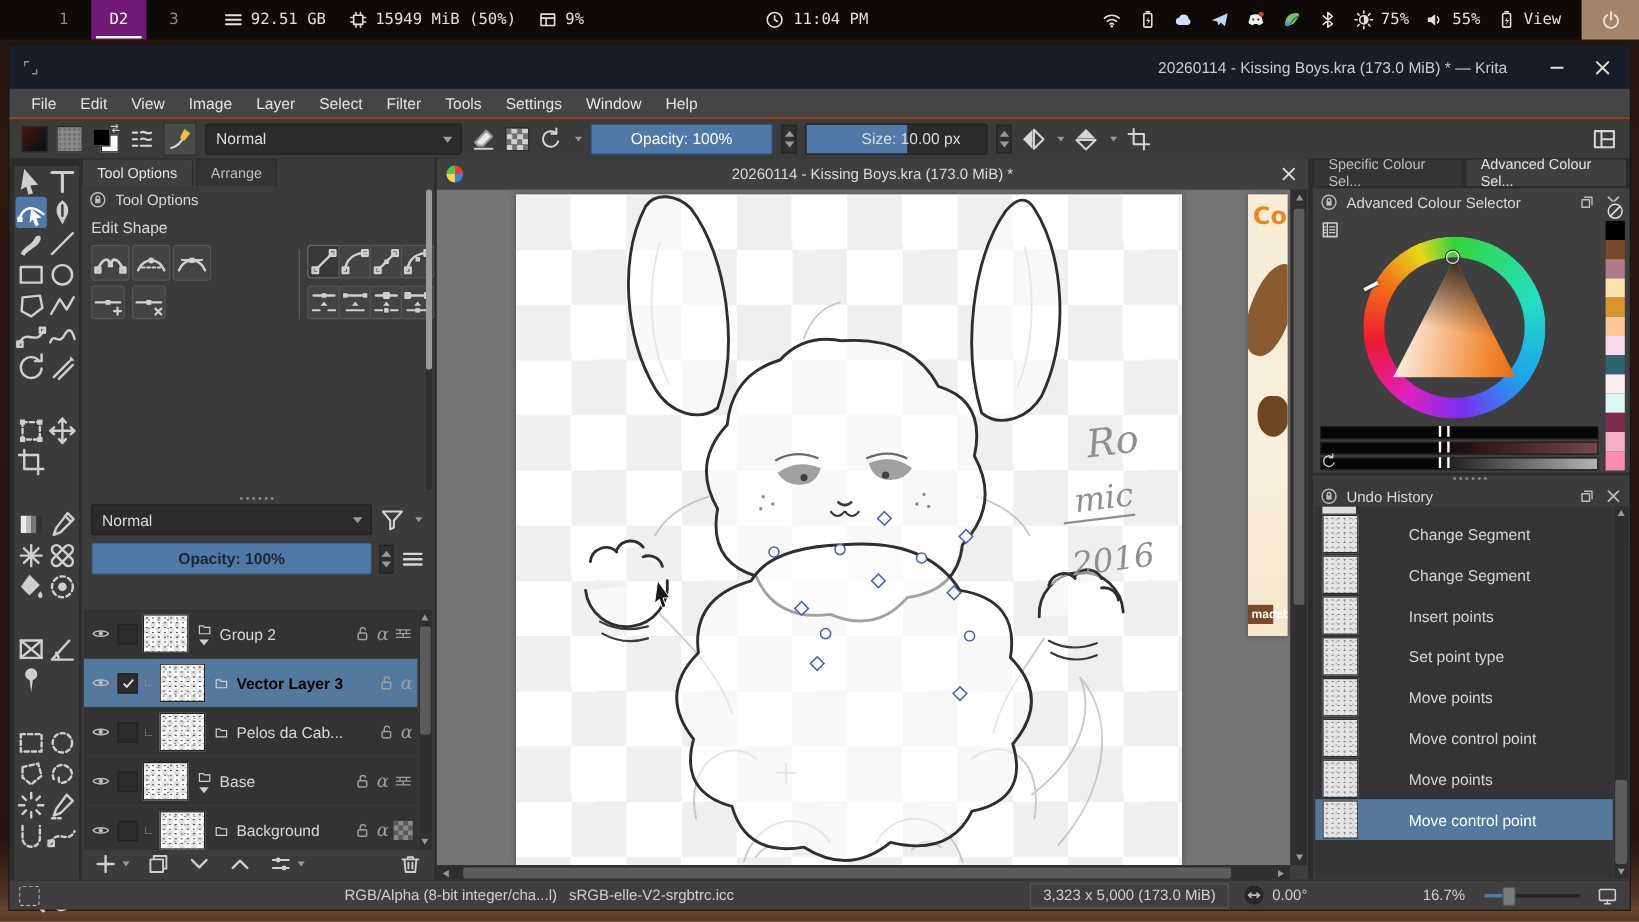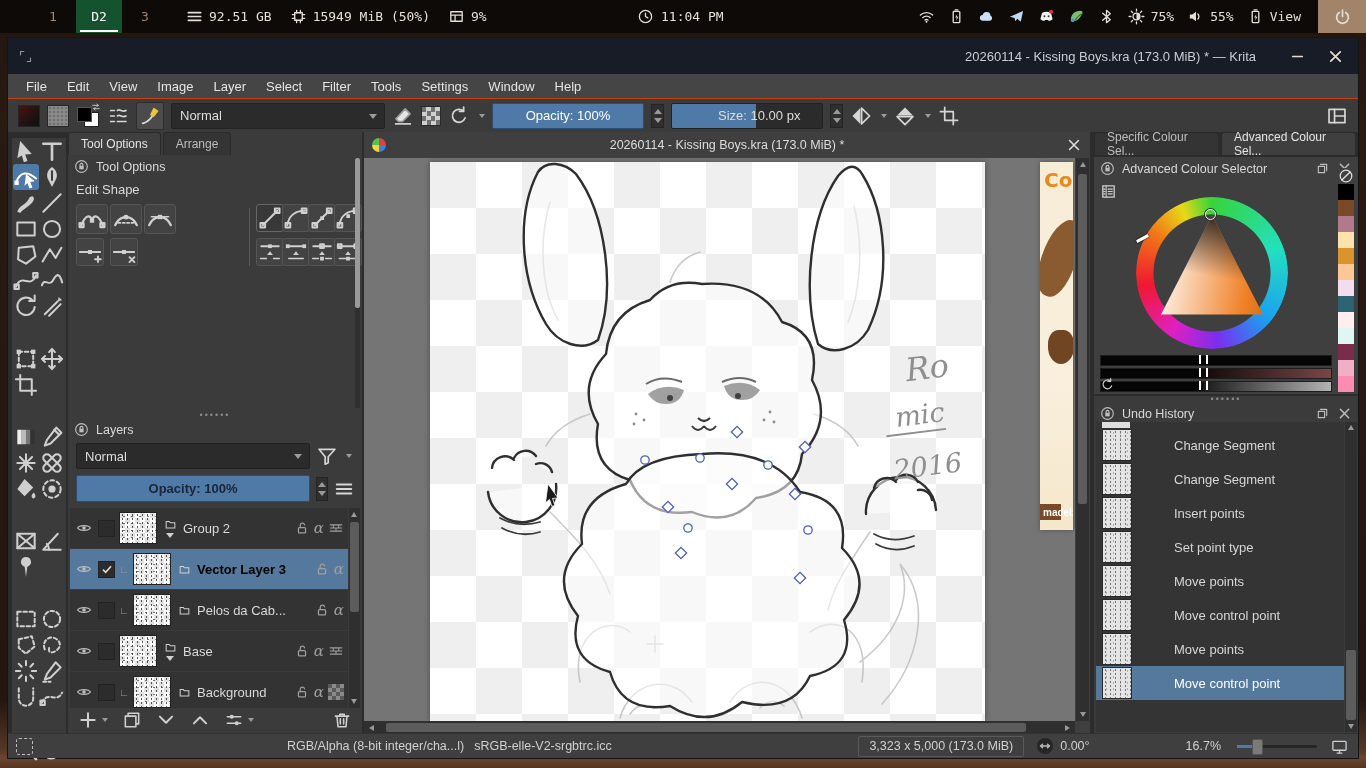--- a/index.html
+++ b/index.html
@@ -5,21 +5,21 @@
   html,body{margin:0;padding:0;}
   body{
     width:1366px;height:768px;overflow:hidden;position:relative;
     font-family:"Liberation Sans",sans-serif;
     background:linear-gradient(180deg,#1d130d 0px,#241710 36px,#2a1a12 120px,#241510 700px,#553826 750px,#6a4630 758px,#55331f 768px);
   }
   
   .topbar{position:absolute;left:0;top:0;width:1366px;height:33px;background:#0d0a08;
     display:flex;align-items:center;color:#e6ded6;font-family:"DejaVu Sans Mono",monospace;font-size:13px;}
   .topbar .ws{height:33px;display:flex;align-items:center;justify-content:center;width:46px;color:#a1846a;position:relative;}
-  .topbar .ws.active{background:#14532d;color:#fff;}
+  .topbar .ws.active{background:#701a75;color:#fff;}
   .topbar .ws.active::after{content:"";position:absolute;left:4px;right:4px;bottom:1px;height:2px;background:#fff;}
   .tb-item{display:flex;align-items:center;gap:6px;margin-left:18px;white-space:nowrap;}
   .tb-icon{width:17px;height:17px;display:inline-block;color:#e6ded6;}
   .tb-icon svg{width:100%;height:100%;}
   .tb-clock{position:absolute;left:637px;display:flex;gap:7px;align-items:center;}
   .tb-right{position:absolute;right:0;top:0;height:33px;display:flex;align-items:center;gap:13px;padding-right:0;}
   .tb-power{width:48px;height:33px;background:#a1846a;display:flex;align-items:center;justify-content:center;color:#fff;margin-left:4px;}
   
   .kwin{position:absolute;left:8px;top:38px;width:1350px;height:720px;background:#2e2e2e;box-shadow:0 0 0 1px #151515;}
   .titlebar{position:absolute;left:0;top:0;right:0;height:36px;background:#171c26;display:flex;align-items:center;color:#c9ccd3;font-size:13px;}
@@ -851,30 +851,20 @@
             <path d="M9 8.5l-2 2.5h4z" fill="currentColor" stroke="none"></path>
             <path d="M3 13.5h12" stroke-width="1.1"></path>
             <rect x="7.7" y="12.3" width="2.6" height="2.6" fill="currentColor" stroke="none"></rect>
           </svg>
         </div>
       <div class="to-scroll"></div>
     </div>
 
     <div class="docker layers">
       <div class="dots">••••••</div>
-      <div class="d-head">
-        <span class="di">
-            <svg viewBox="0 0 18 18" fill="none" stroke="currentColor" stroke-width="1.4" stroke-linecap="round" stroke-linejoin="round" style="width:100%;height:100%;display:block">
-              <circle cx="9" cy="9" r="7"></circle>
-              <rect x="6.4" y="8.2" width="5.2" height="4.2" fill="currentColor" stroke="none"></rect>
-              <path d="M7.3 8.2V7a1.7 1.7 0 0 1 3.4 0v1.2"></path>
-            </svg>
-          </span>
-        <span>Layers</span>
-      </div>
       <div class="l-combo-row">
         <span class="combo" style="flex:0 0 216px;">
           <span>Normal</span>
           <span class="arrow"></span>
         </span>
         <span class="ti">
             <svg viewBox="0 0 18 18" fill="none" stroke="currentColor" stroke-width="1.4" stroke-linecap="round" stroke-linejoin="round" style="width:100%;height:100%;display:block">
               <path d="M2.5 3.5h13L10 9.6v4.9l-2.5 1.2V9.6z"></path>
             </svg>
           </span>

